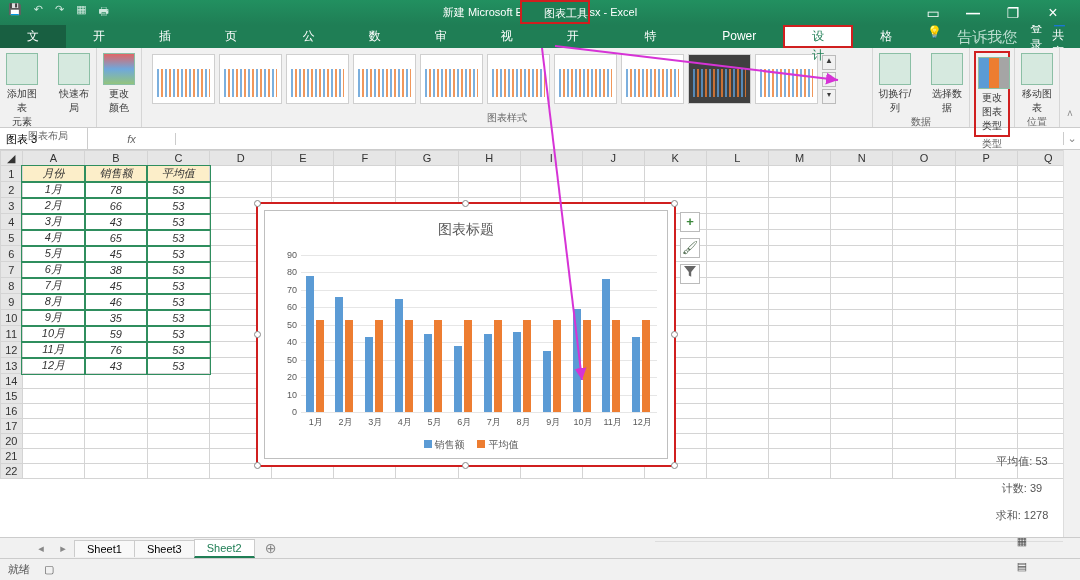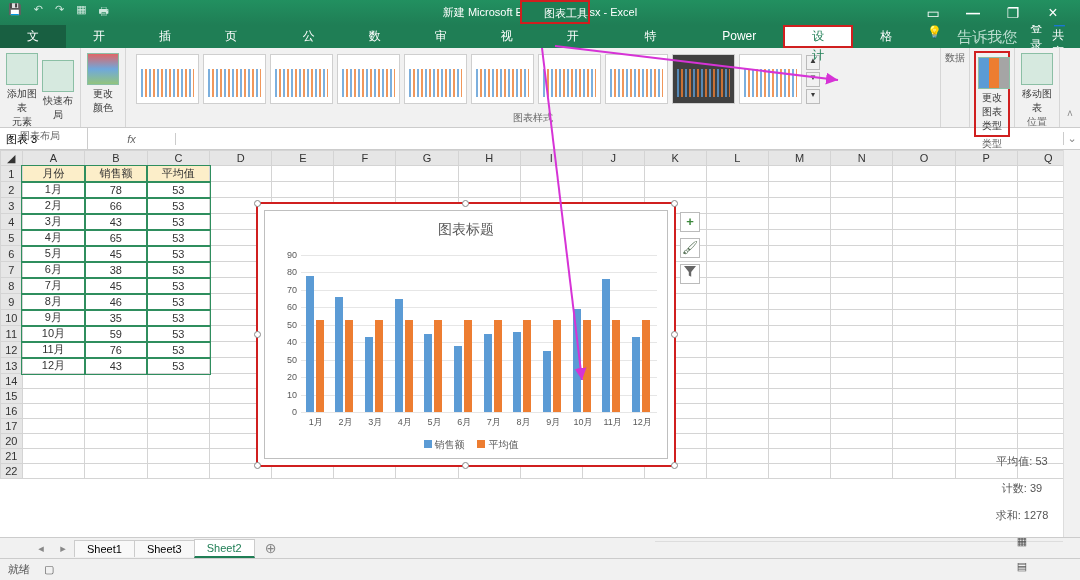--- a/index.html
+++ b/index.html
@@ -12,41 +12,41 @@
     .win-controls { position: absolute; right: 0; display: flex; gap: 10px; padding-right: 12px; align-items: center; }
     .win-controls span { width: 30px; text-align: center; font-size: 14px; }
     .ribbon-tabs { height: 23px; background: #1f7e55; display: flex; align-items: stretch; color: #fff; font-size: 12px; }
     .ribbon-tabs .tab { padding: 0 27px; line-height: 23px; cursor: pointer; }
     .ribbon-tabs .tab.file { background: #185f41; }
     .ribbon-tabs .tab.active { background: #fff; color: #1f7e55; border:2px solid #d01f1f; line-height:19px; position:relative; z-index:5; }
     .tell-me { margin-left: 15px; color: #bcded0; font-size: 15px; line-height: 23px; }
     .right-tabs { margin-left: auto; display: flex; gap: 10px; padding-right: 12px; align-items:center; }
     .ribbon { height: 80px; background: #f1f1f1; border-bottom: 1px solid #ccc; display: flex; font-size: 10px; color: #3a3a3a; position: relative; }
     .ribbon-group { border-right: 1px solid #d6d6d6; display: flex; flex-direction: column; justify-content: space-between; padding: 3px 4px 0; }
-    .ribbon-group .items { display: flex; gap: 0; align-items: center;}
+    .ribbon-group .items { display: flex; gap: 16px; align-items: flex-start;}
     .ribbon-group .lbl { text-align: center; font-size: 10px; color: #666; padding-bottom: 2px;}
     .big-btn { width: 36px; text-align: center; }
     .big-btn .ico { width: 32px; height: 32px; margin: 2px auto; background: #d6e9df; border: 1px solid #8bbfa5; }
     .style-strip { display: flex; gap: 4px; padding: 3px 6px 0; }
     .style-thumb { width: 63px; height: 50px; border: 1px solid #cfcfcf; background: #fff; position: relative; }
     .style-thumb.dark { background: #404040; }
     .style-thumb::after { content:""; position:absolute; left:4px; right:4px; bottom:6px; top:14px;
       background: repeating-linear-gradient(90deg,#5b9bd5 0 2px,transparent 2px 4px,#ed7d31 4px 6px,transparent 6px 8px); opacity:.8;}
     .change-type { border: 2px solid #d01f1f; padding:2px; }
     .namebox-row { height: 22px; border-bottom: 1px solid #ccc; display: flex; align-items: center; font-size: 11px; }
     .namebox { width: 88px; border-right: 1px solid #ccc; padding-left: 6px; height: 22px; line-height: 22px; }
     .fx { width: 88px; border-right:1px solid #ccc; text-align:center; color:#666; font-style: italic; }
     .sheet-area { position: absolute; top: 150px; left: 0; right: 0; bottom: 43px; overflow: hidden; }
     table.grid { border-collapse: collapse; font-size: 11px; color: #333; }
     table.grid th, table.grid td { border: 1px solid #d4d4d4; text-align: center; height: 15px; padding: 0 2px; }
     table.grid th { background: #e6e6e6; font-weight: normal; }
     table.grid th.col { width: 66px; }
     table.grid th.rowh { width: 22px; background: #e6e6e6; }
     table.grid td.hdr { background: #fceec9; }
-    .sel-range { outline: 1px solid #2f8e5e; }
+    .sel-range { outline: 1px solid #2f8e5e; font-style: italic; }
     .chart-box { position: absolute; left: 256px; top: 52px; width: 420px; height: 265px; border: 2px solid #d01f1f; background: #fff; }
     .chart-inner { position: absolute; left: 6px; top: 6px; right: 6px; bottom: 6px; border: 1px solid #bfbfbf; }
     .chart-title { text-align: center; font-size: 14px; color: #595959; margin-top: 10px; }
     .chart-plot { position: absolute; left: 36px; right: 10px; top: 44px; bottom: 46px; }
     .grid-lines div { position:absolute; left:0; right:0; border-top:1px solid #e6e6e6; }
     .y-axis { position:absolute; left:8px; top:44px; bottom:46px; width:24px; font-size:9px; color:#595959; }
     .y-axis span { position:absolute; right:0; transform: translateY(-50%);}
     .x-axis { position:absolute; left:36px; right:10px; bottom:28px; height:14px; display:flex; font-size:9px; color:#595959; }
     .x-axis span { flex:1; text-align:center; }
     .legend { position:absolute; left:0; right:0; bottom:6px; text-align:center; font-size:10px; color:#595959; }
@@ -150,20 +150,30 @@
       <div class="style-thumb"></div>
       <div style="width:14px;display:flex;flex-direction:column;justify-content:center;gap:2px;">
         <div style="border:1px solid #bbb;height:15px;text-align:center;font-size:8px;">▲</div>
         <div style="border:1px solid #bbb;height:15px;text-align:center;font-size:8px;">▼</div>
         <div style="border:1px solid #bbb;height:15px;text-align:center;font-size:8px;">▾</div>
       </div>
     </div>
     <div class="lbl">图表样式</div>
   </div>
   <div class="ribbon-group">
+    <div class="items">
+      <div class="big-btn">
+          <div class="ico"></div>
+          <div>切换行/列</div>
+        </div>
+      <div class="big-btn">
+          <div class="ico"></div>
+          <div>选择数据</div>
+        </div>
+    </div>
     <div class="lbl">数据</div>
   </div>
   <div class="ribbon-group">
     <div class="items">
       <div class="big-btn change-type">
           <div class="ico" style="background:linear-gradient(90deg,#5b9bd5 33%,#ed7d31 33% 66%,#a5a5a5 66%);"></div>
           <div style="white-space:pre-line;">更改
 图表类型</div>
         </div>
     </div>

